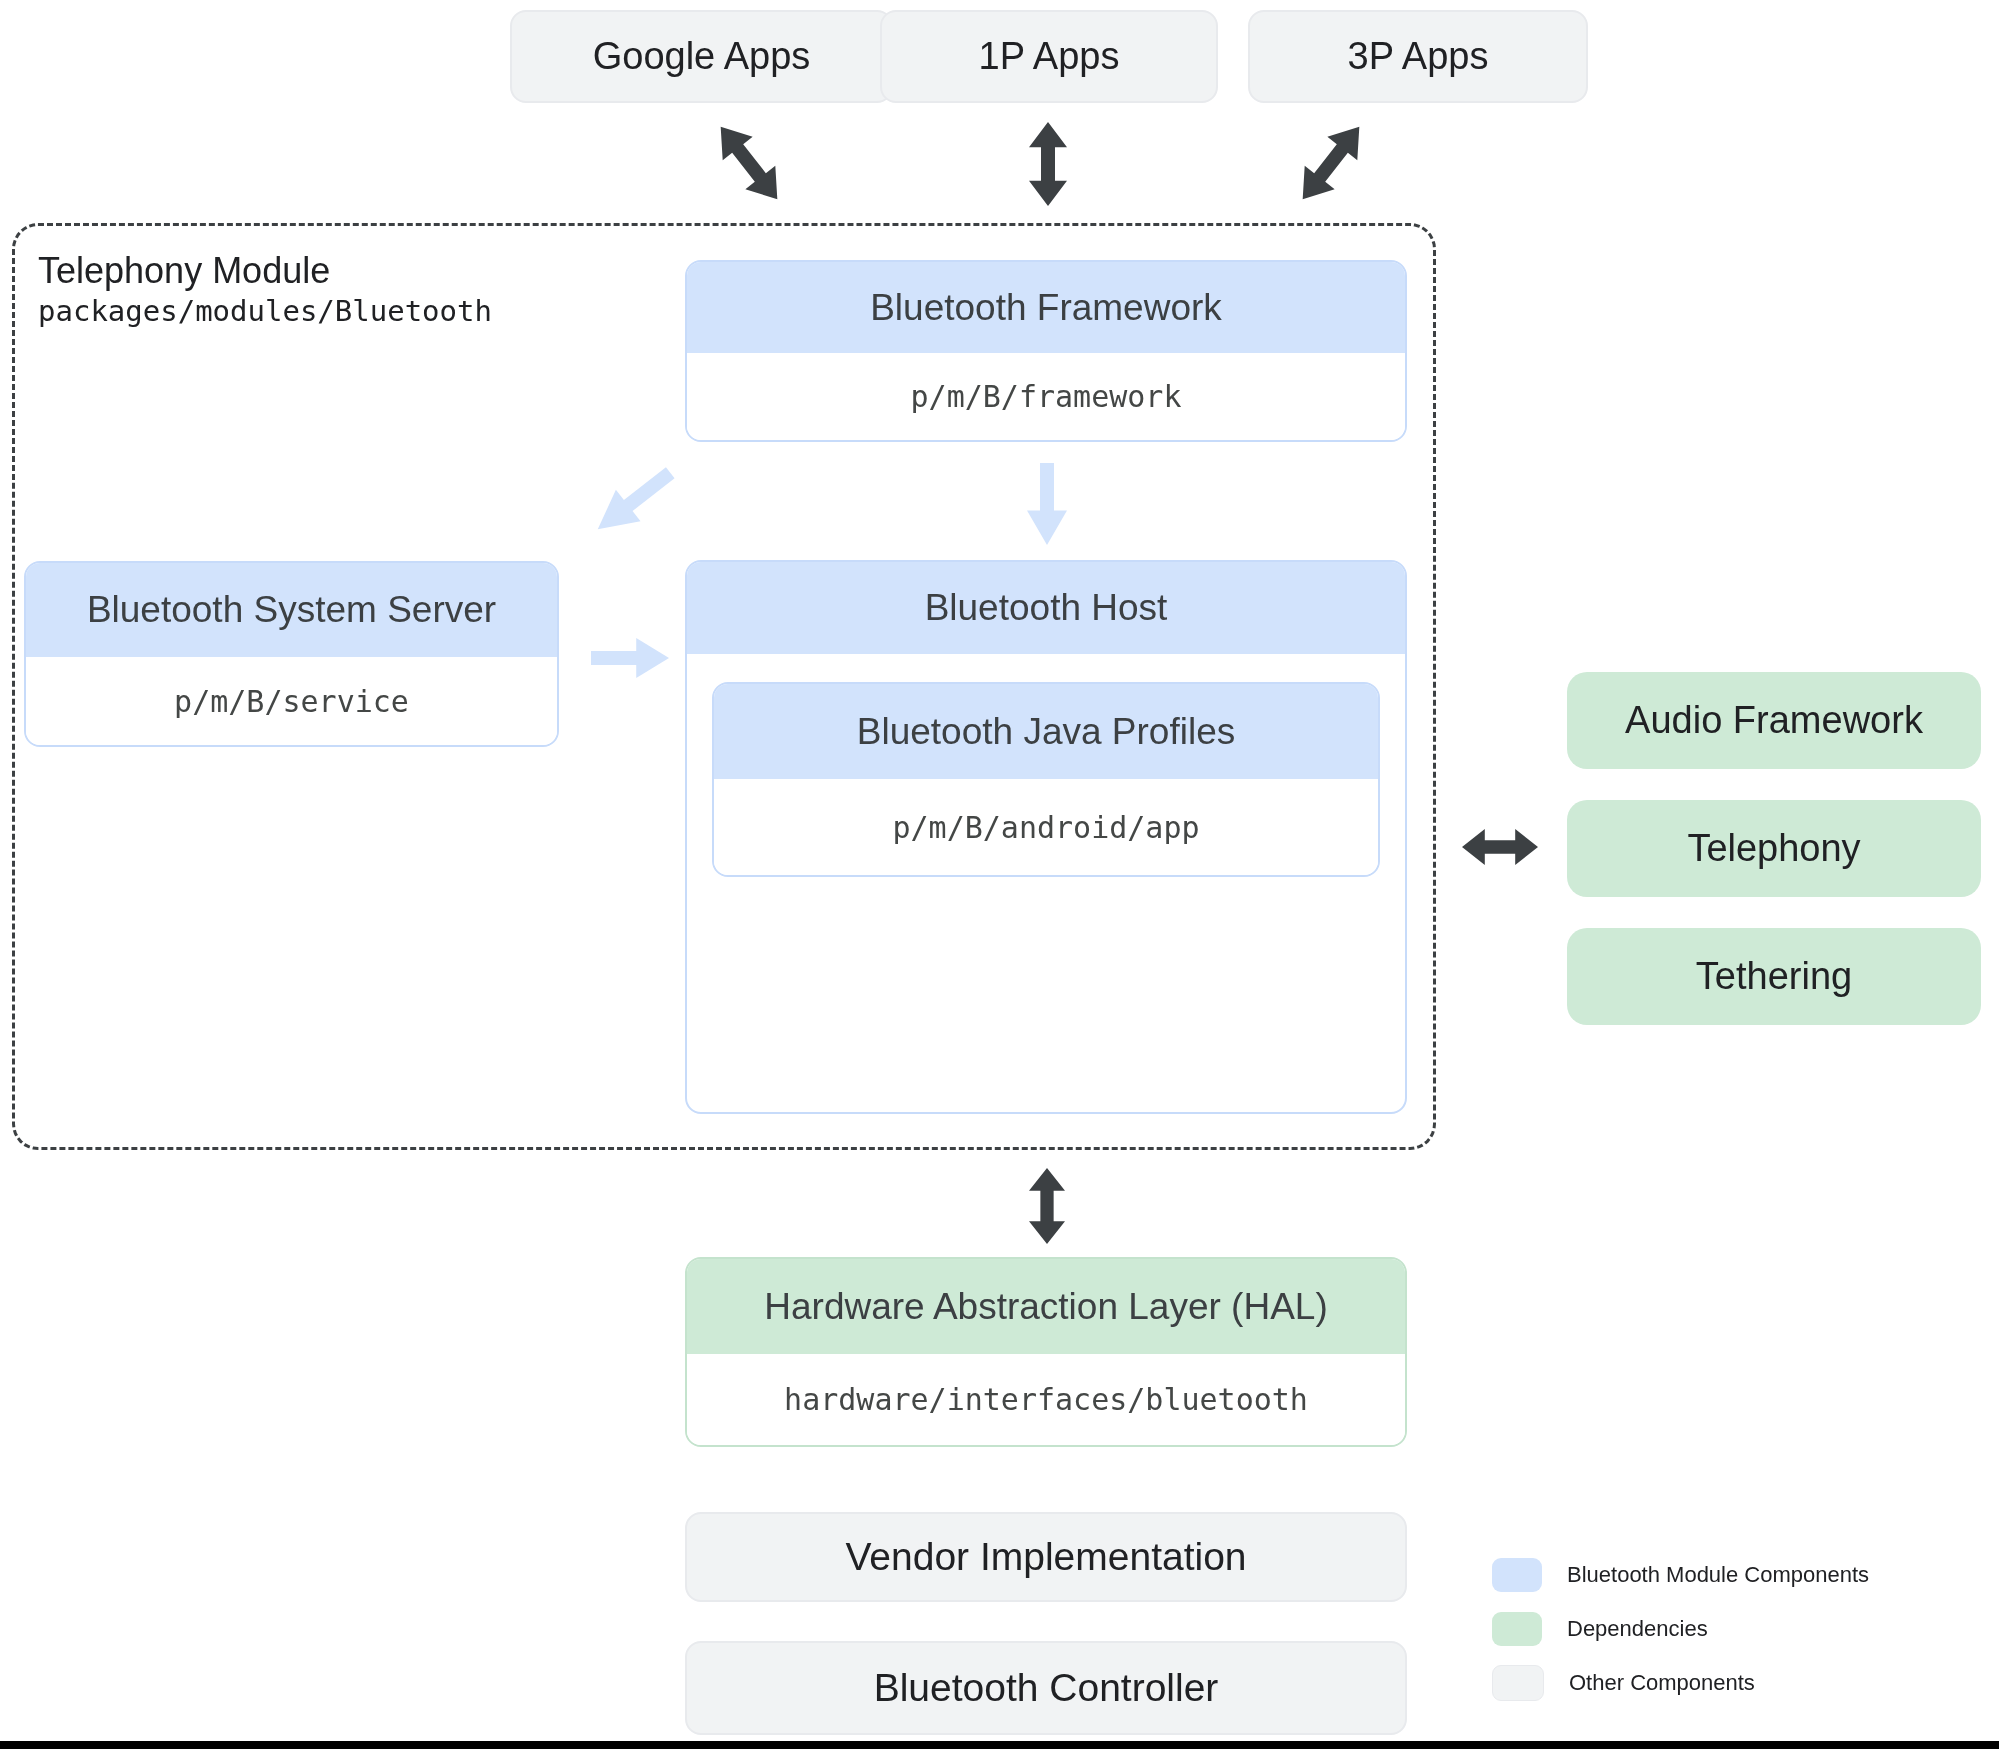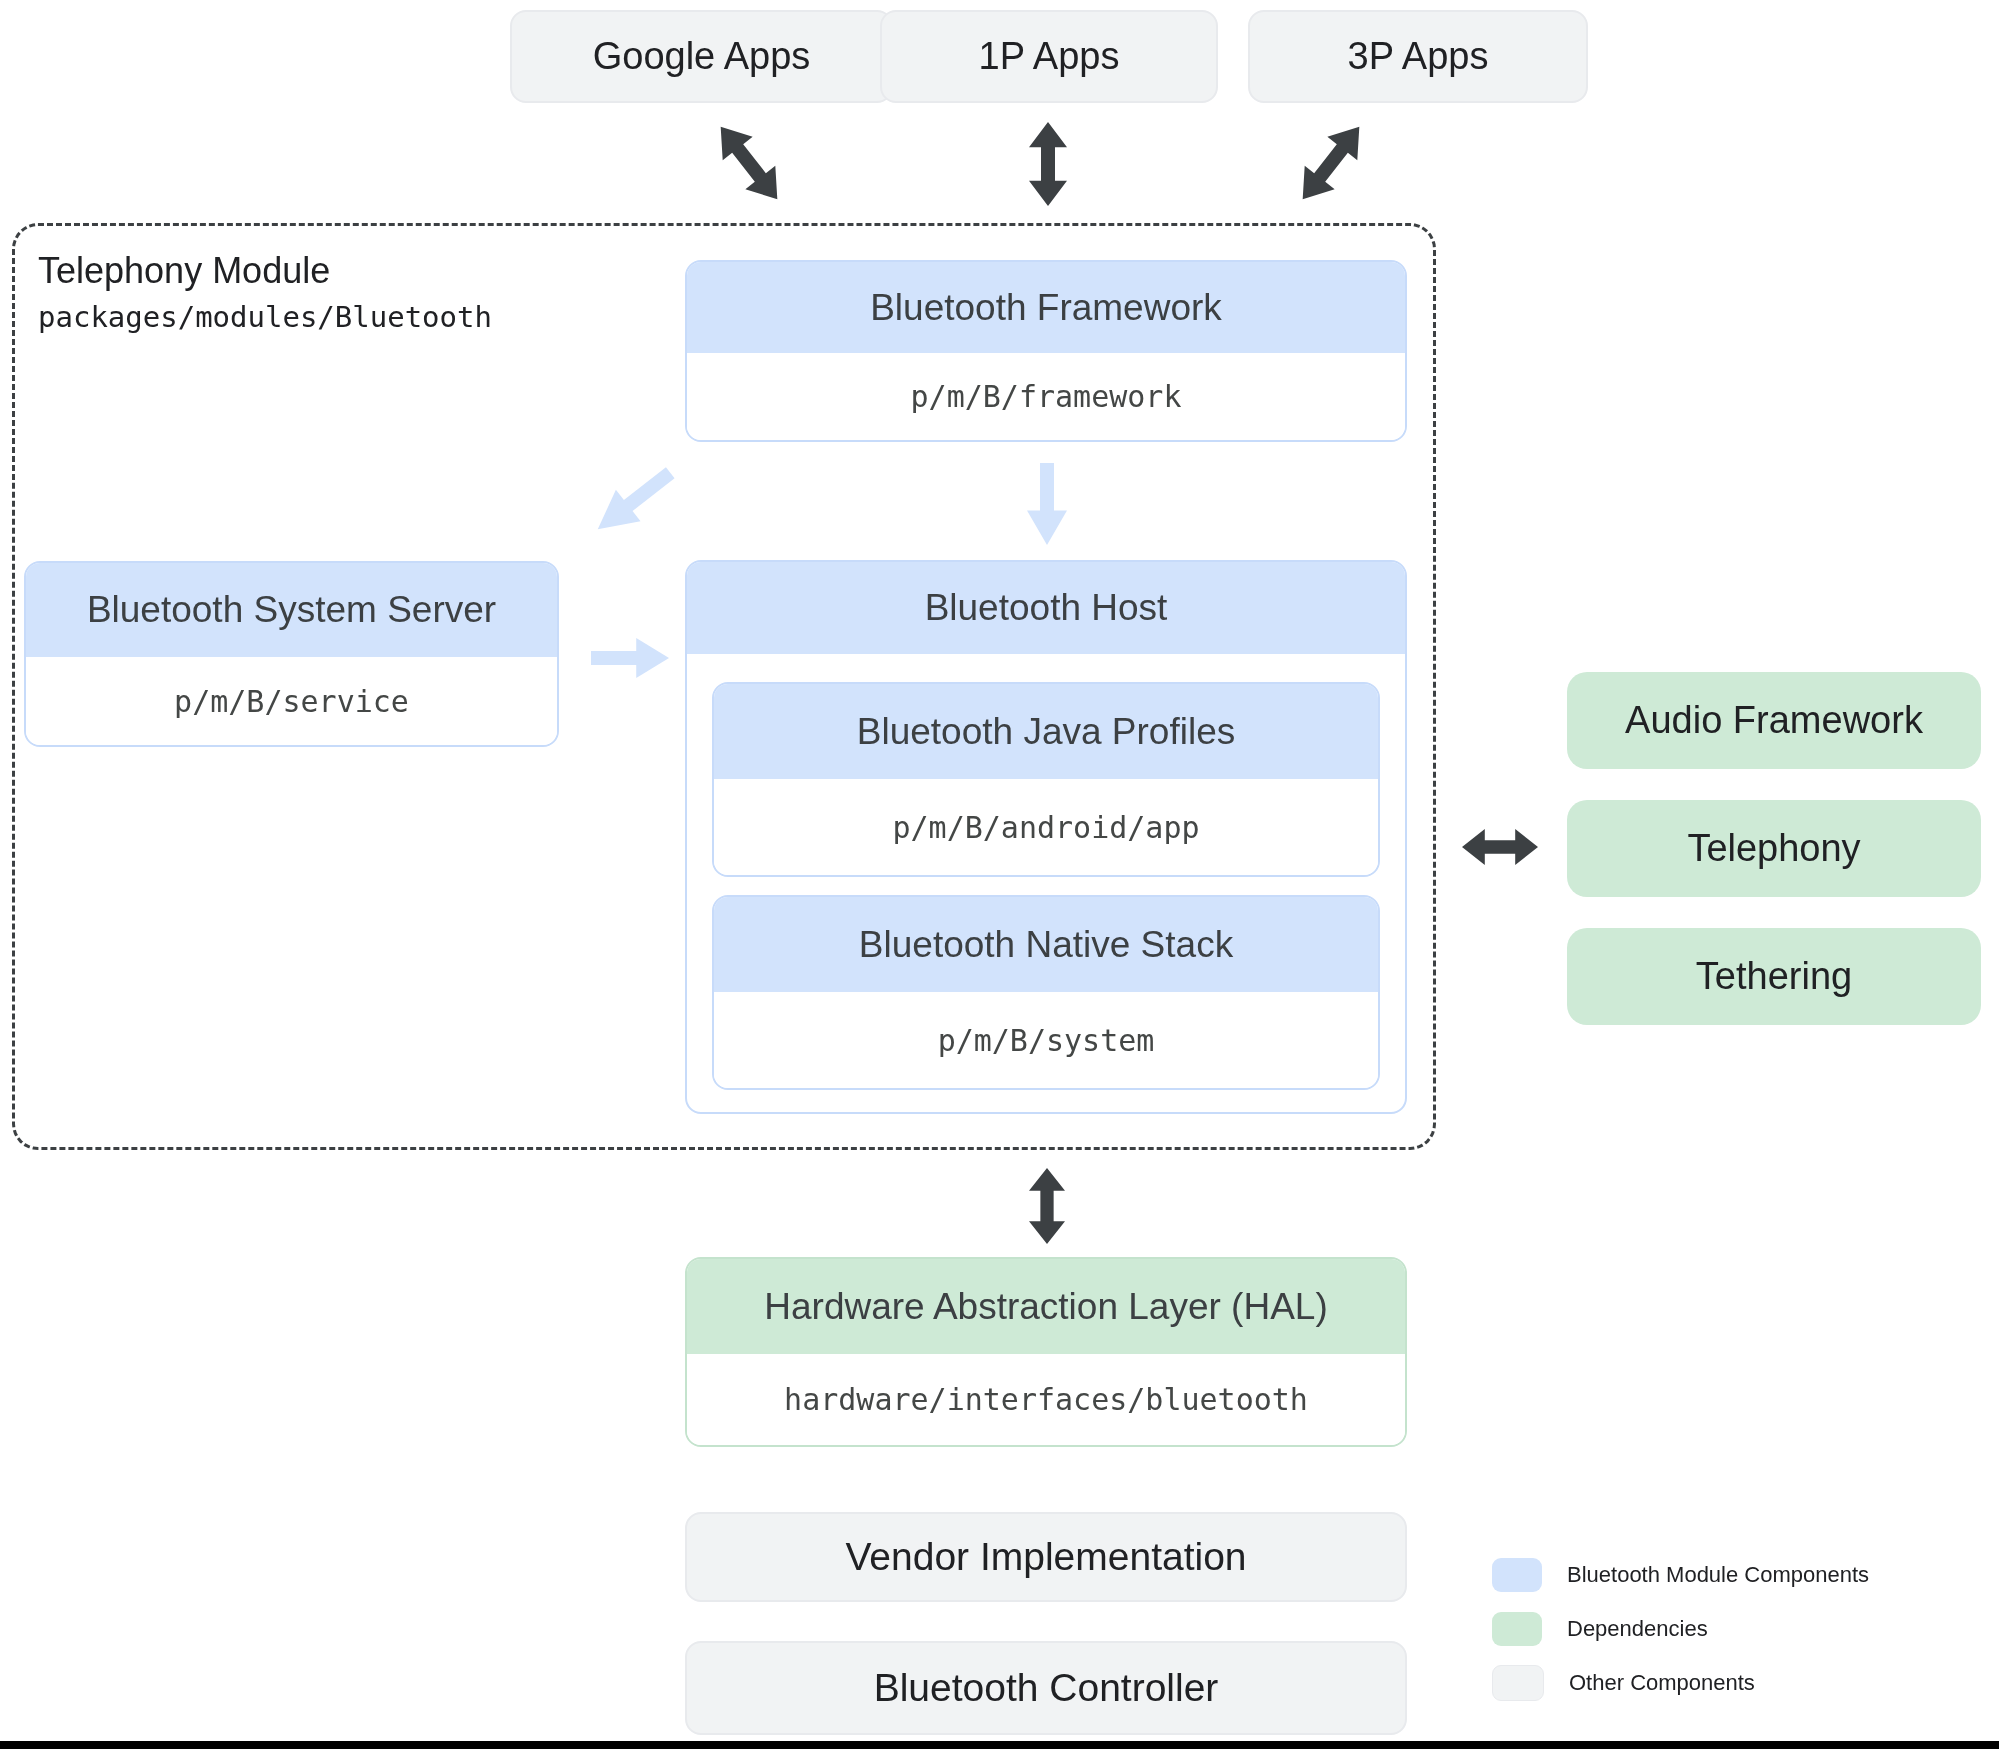--- a/index.html
+++ b/index.html
@@ -51,21 +51,21 @@
     height:92px;display:flex;align-items:center;justify-content:center;
     background:var(--module-component);color:var(--heading-text);font-size:37px;
   }
   
   .module-outline{
     position:absolute;border:3px dashed var(--dashed-border);border-radius:26px;
     background:transparent;
   }
   .module-label{position:absolute;line-height:1.25;}
   .module-label .t{font-size:36px;color:var(--body-text);}
-  .module-label .p{font-family:"DejaVu Sans Mono",monospace;font-size:29px;color:var(--body-text);margin-top:6px;}
+  .module-label .p{font-family:"DejaVu Sans Mono",monospace;font-size:29px;color:var(--body-text);}
   .arr{position:absolute;overflow:visible;}
   
   .legend-row{position:absolute;display:flex;align-items:center;}
   .legend-sw{width:50px;height:34px;border-radius:9px;flex:0 0 auto;}
   .sw-blue{background:var(--module-component);}
   .sw-green{background:var(--dependency);}
   .sw-gray{background:var(--other-component);border:1px solid var(--box-border-gray);}
   .legend-label{margin-left:25px;font-size:22px;color:var(--body-text);white-space:nowrap;}
   .bottom-bar{position:absolute;left:0;top:1741px;width:1999px;height:8px;background:var(--bottom-bar);}
 </style>
@@ -123,24 +123,20 @@
 
   <div class="box host-shell" style="left:685px;top:560px;width:722px;height:554px;">
     <div class="hdr">Bluetooth Host</div>
   </div>
 
   <div class="box comp" style="left:712px;top:682px;width:668px;height:195px;">
     <div class="hdr" style="height:95px;">Bluetooth Java Profiles</div>
     <div class="bdy">p/m/B/android/app</div>
   </div>
 
-  <div class="box comp" style="left:712px;top:895px;width:668px;height:195px;">
-    <div class="hdr" style="height:95px;">Bluetooth Native Stack</div>
-    <div class="bdy">p/m/B/system</div>
-  </div>
 
   <svg class="arr" viewBox="0 0 100 38" preserveAspectRatio="none" style="left:1462px;top:829px;width:76px;height:36px;">
     <path d="M0,19 L30,0 L30,12 L70,12 L70,0 L100,19 L70,38 L70,26 L30,26 L30,38 Z" fill="var(--arrow-dark)"></path>
   </svg>
 
   <div class="box plain green" style="left:1567px;top:672px;width:414px;height:97px;">
     <span>Audio Framework</span>
   </div>
   <div class="box plain green" style="left:1567px;top:800px;width:414px;height:97px;">
     <span>Telephony</span>

